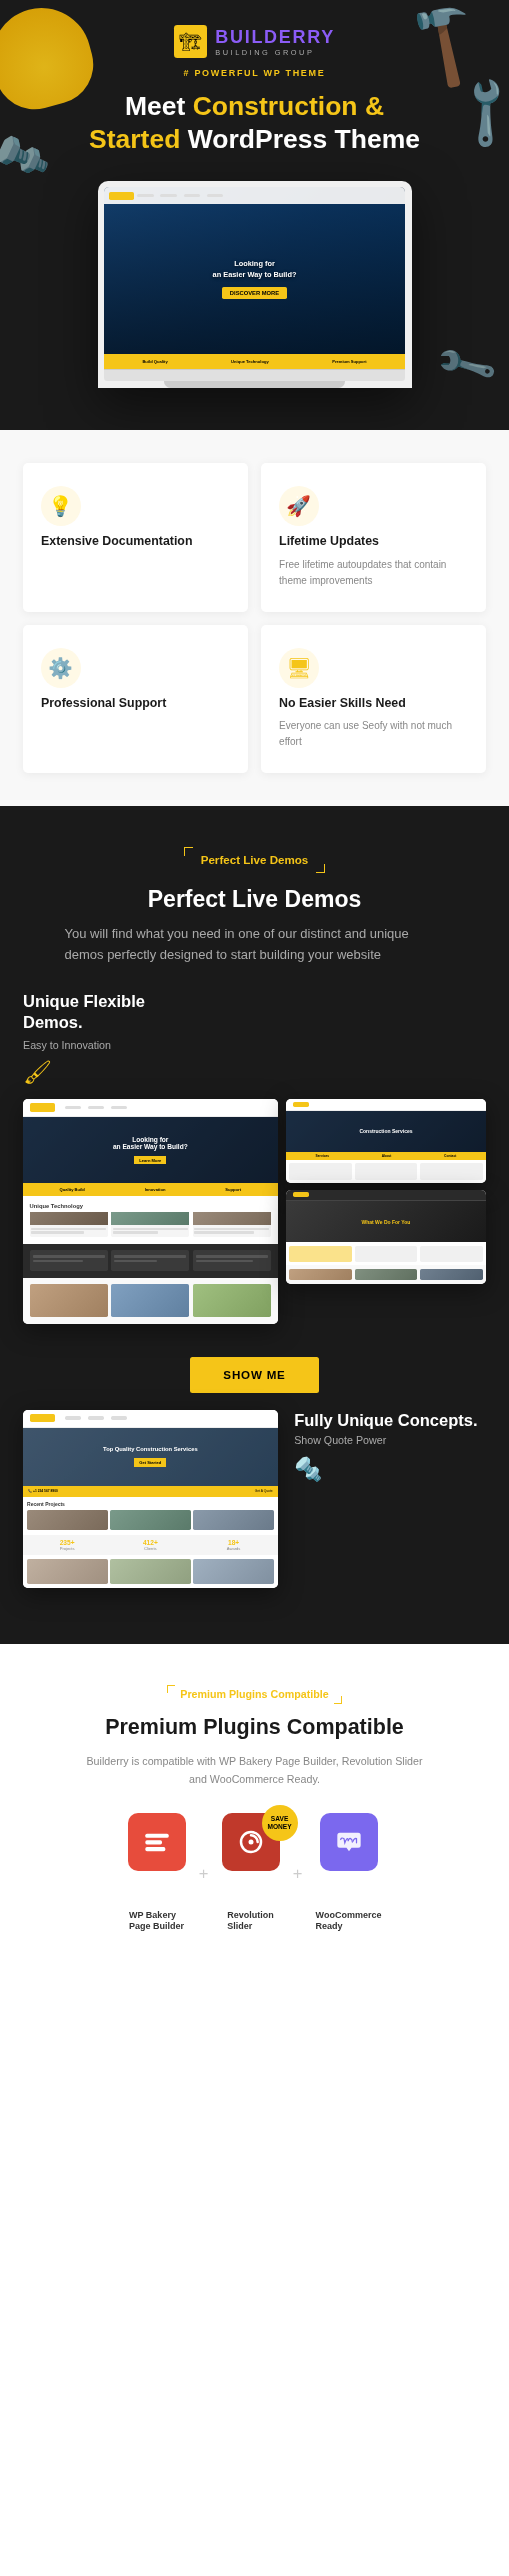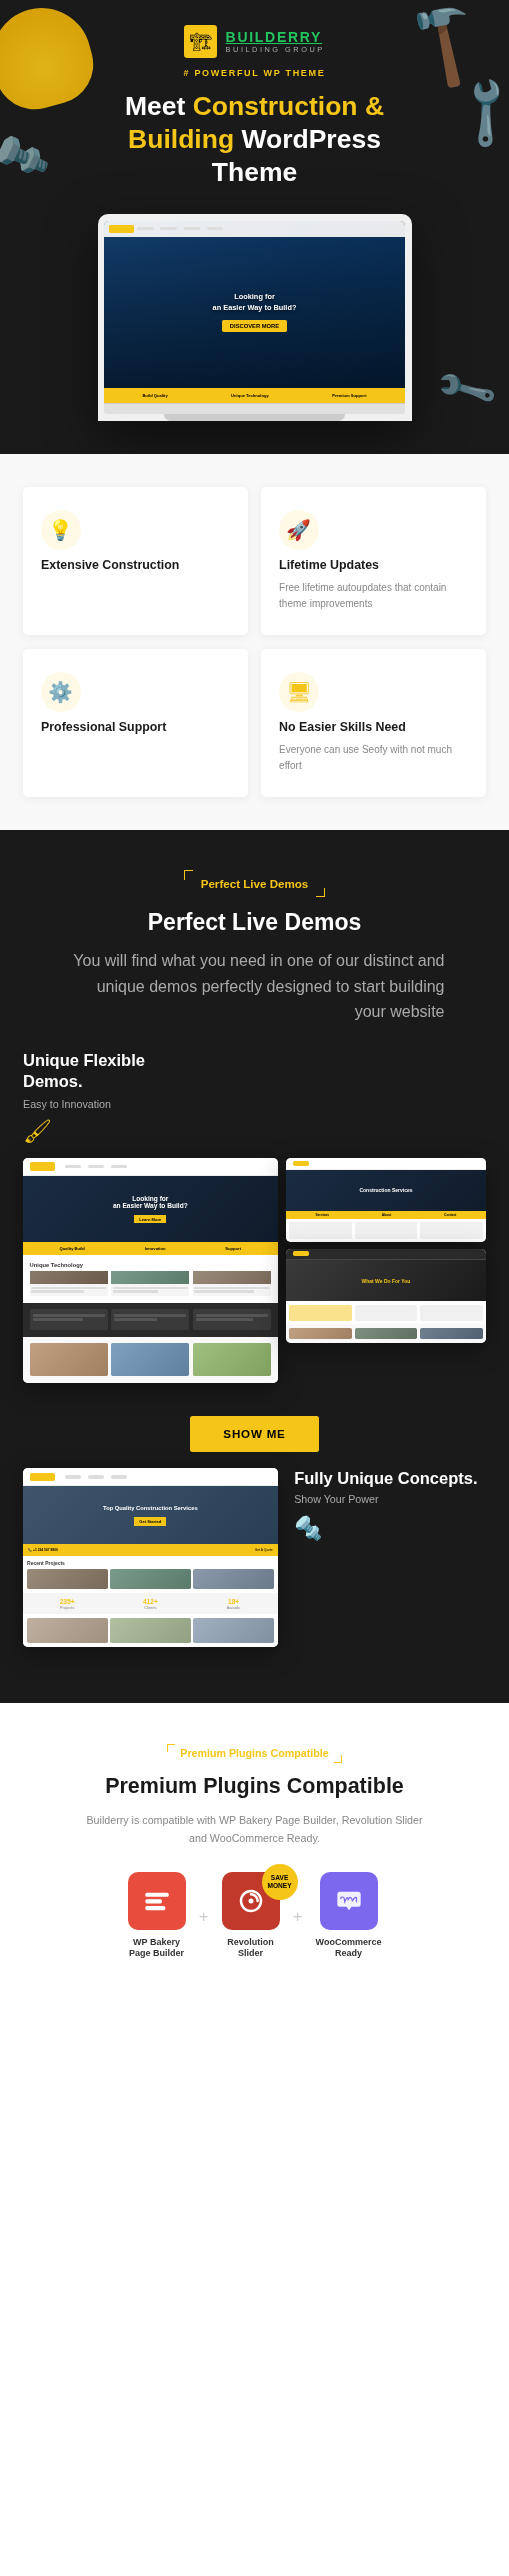--- a/index.html
+++ b/index.html
@@ -81,26 +81,25 @@
       width: 33px; height: 33px;
       background: #f5c518;
       display: flex; align-items: center; justify-content: center;
       font-size: 18px;
       border-radius: 3.3px;
     }
     .logo-text {
       display: flex; flex-direction: column;
     }
     .logo-title {
-      color: #22c55e;
-      font-size: 14px;
+      color: #8b5cf6;
+      font-size: 18px;
       font-weight: 900;
       letter-spacing: 1.7px;
       text-transform: uppercase;
-      text-decoration: underline;
     }
     .logo-subtitle {
       color: #aaa;
       font-size: 7.4px;
       letter-spacing: 2.5px;
       text-transform: uppercase;
     }
     .hero-tag {
       color: #f5c518;
       font-size: 9px;
@@ -281,22 +280,22 @@
     }
     .demos-headline {
       font-size: 23px;
       font-weight: 700;
       color: #fff;
       text-align: center;
       margin-bottom: 11.6px;
     }
     .demos-desc {
       color: #aaa;
-      font-size: 16px;
-      text-align: right;
+      font-size: 13px;
+      text-align: left;
       line-height: 1.6;
       max-width: 380px;
       margin-bottom: 25px;
     }
 
     
     .demo-block {
       width: 100%;
       max-width: 463px;
       position: relative;
@@ -507,22 +506,22 @@
       font-size: 25px;
       color: #fff;
     }
     .plugin-icon-box.red { background: #e74c3c; }
     .plugin-icon-box.red2 { background: #c0392b; }
     .plugin-icon-box.purple { background: #7b68ee; }
     .plugin-label {
       font-size: 9px;
       font-weight: 600;
       color: #333;
-      text-align: center;
       line-height: 1.3;
+      margin-top: 32px;
     }
     .plugin-plus {
       font-size: 16.5px;
       color: #ccc;
       font-weight: 300;
     }
     .save-badge-circle {
       background: #f5c518;
       color: #000;
       font-size: 6.6px;
@@ -553,21 +552,21 @@
     <div class="logo-text">
       <span class="logo-title">BUILDERRY</span>
       <span class="logo-subtitle">BUILDING GROUP</span>
     </div>
   </div>
 
   <div class="hero-tag"># POWERFUL WP THEME</div>
 
   <h1 class="hero-headline">
     Meet <em>Construction &amp;</em><br>
-    <em>Building</em> WordPress Theme
+    <em>Started</em> WordPress Theme
   </h1>
 
   <div class="hero-laptop">
     <div class="laptop-screen">
       <div class="laptop-screen-inner">
         <div class="screen-nav">
           <div class="mock-nav-logo"></div>
           <div class="mock-nav-links">
             <div class="mock-nav-link"></div>
             <div class="mock-nav-link"></div>
@@ -592,21 +591,21 @@
     <div class="laptop-base"></div>
     <div class="laptop-foot"></div>
   </div>
 </section>
 
 <section class="features">
   <div class="features-grid">
 
     <div class="feature-card">
       <div class="feature-icon">💡</div>
-      <div class="feature-title">Extensive Construction</div>
+      <div class="feature-title">Extensive Documentation</div>
     </div>
 
     <div class="feature-card">
       <div class="feature-icon">🚀</div>
       <div class="feature-title">Lifetime Updates</div>
       <div class="feature-desc">Free lifetime autoupdates that contain theme improvements</div>
     </div>
 
     <div class="feature-card">
       <div class="feature-icon">⚙️</div>
@@ -826,21 +825,21 @@
               <div style="flex:1;height:25px;background:linear-gradient(135deg,#c0b0a0,#a09080);border-radius:1.7px"></div>
               <div style="flex:1;height:25px;background:linear-gradient(135deg,#b0c0a0,#90a080);border-radius:1.7px"></div>
               <div style="flex:1;height:25px;background:linear-gradient(135deg,#a0b0c0,#8090a0);border-radius:1.7px"></div>
             </div>
           </div>
         </div>
       </div>
 
       <div class="demo-row-2-label">
         <div class="demo-row-2-title">Fully Unique Concepts.</div>
-        <div class="demo-row-2-sub">Show Your Power</div>
+        <div class="demo-row-2-sub">Show Quote Power</div>
         <div class="screw-icon">🔩</div>
       </div>
     </div>
   </div>
 
 </section>
 
 <section class="plugins">
 
   <div class="plugins-tag">Premium Plugins Compatible</div>

